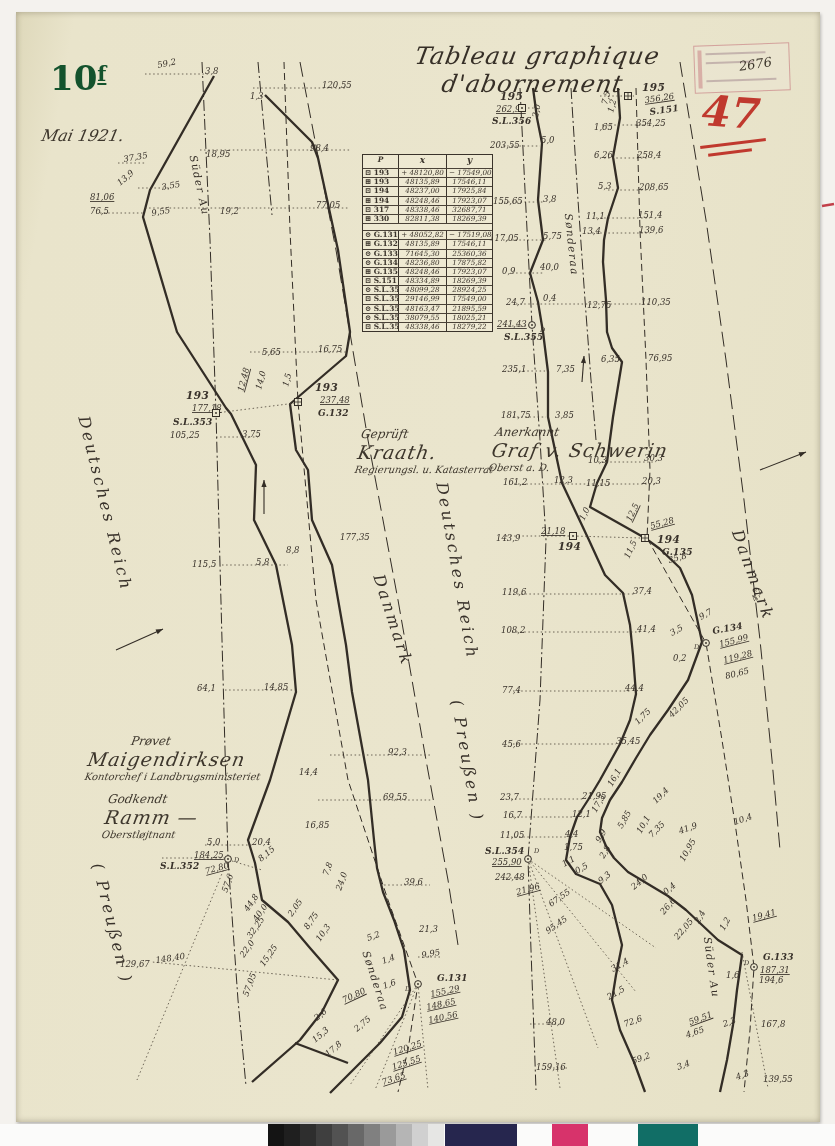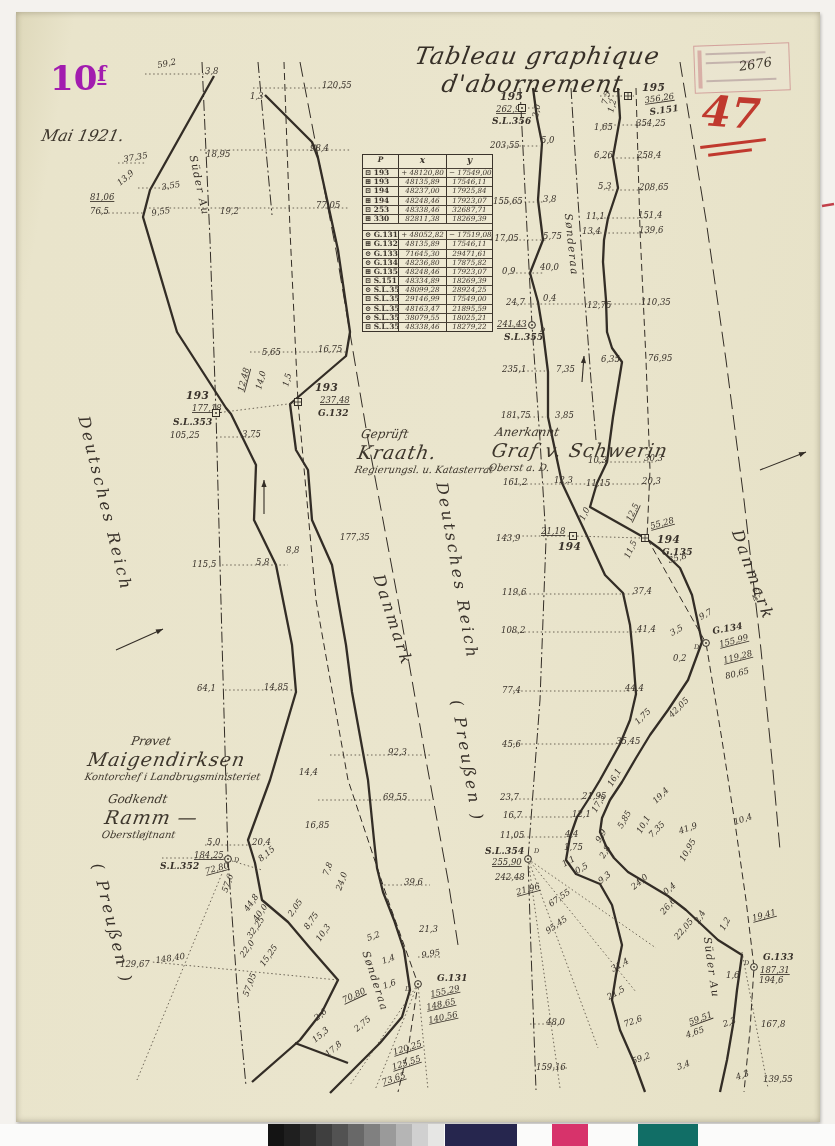--- a/index.html
+++ b/index.html
@@ -19,21 +19,21 @@
   text.lb{fill:#38312a;font-family:"DejaVu Serif",serif;font-style:italic;}
   .n{font-size:8.5px;}
   .nu{font-size:8.5px;text-decoration:underline;}
   .b{font-size:10.5px;font-weight:bold;font-style:normal;font-family:"DejaVu Sans",sans-serif;letter-spacing:.4px;}
   .pt{font-size:9px;font-weight:bold;font-style:normal;letter-spacing:.3px;}
   .tiny{font-size:6.5px;}
   .reg{font-size:16px;letter-spacing:3px;fill:#484034;text-anchor:middle;}
   .riv{font-size:10.5px;letter-spacing:1.5px;text-anchor:middle;}
   .sym{stroke:#332d26;fill:#eae5cd;stroke-width:1;}
   .overlay{position:absolute;}
-  #sheetno{left:50px;top:58px;font-size:34px;font-weight:bold;color:#a21caf;}
+  #sheetno{left:50px;top:58px;font-size:34px;font-weight:bold;color:#14532d;}
   #sheetno sup{font-size:21px;text-decoration:underline;vertical-align:9px;}
   #datemark{left:42px;top:126px;font-size:16px;font-style:italic;transform:skewX(-12deg);color:#3d362c;}
   #title{left:340px;top:42px;width:390px;text-align:center;font-size:24px;font-style:italic;
          letter-spacing:1px;transform:skewX(-10deg);color:#362f27;}
   #folio{left:702px;top:88px;font-size:42px;font-style:italic;color:#c0392e;transform:rotate(4deg);font-weight:bold;}
   .folio-line{position:absolute;background:#c0392e;height:2.5px;}
   #fl1{left:700px;top:142px;width:66px;transform:rotate(-7deg);}
   #fl2{left:708px;top:151px;width:44px;transform:rotate(-7deg);}
   #stamp{left:694px;top:44px;width:94px;height:46px;border:1.5px solid rgba(190,95,105,.5);
          transform:rotate(-2deg);background:rgba(240,230,225,.25);}
@@ -452,21 +452,21 @@
         <div class="tc c1">⊡ 194</div>
         <div class="tc c2">48237,00</div>
         <div class="tc c3">17925,84</div>
       </div>
       <div class="trow drow">
         <div class="tc c1">⊞ 194</div>
         <div class="tc c2">48248,46</div>
         <div class="tc c3">17923,07</div>
       </div>
       <div class="trow drow">
-        <div class="tc c1">⊡ 253</div>
+        <div class="tc c1">⊡ 317</div>
         <div class="tc c2">48338,46</div>
         <div class="tc c3">32687,71</div>
       </div>
       <div class="trow drow">
         <div class="tc c1">⊞ 330</div>
         <div class="tc c2">82811,38</div>
         <div class="tc c3">18269,39</div>
       </div>
       <div class="trow sep"></div>
       <div class="trow drow">
@@ -475,21 +475,21 @@
         <div class="tc c3">− 17519,08</div>
       </div>
       <div class="trow drow">
         <div class="tc c1">⊞ G.132</div>
         <div class="tc c2">48135,89</div>
         <div class="tc c3">17546,11</div>
       </div>
       <div class="trow drow">
         <div class="tc c1">⊙ G.133</div>
         <div class="tc c2">71645,30</div>
-        <div class="tc c3">29471,61</div>
+        <div class="tc c3">25360,36</div>
       </div>
       <div class="trow drow">
         <div class="tc c1">⊙ G.134</div>
         <div class="tc c2">48236,80</div>
         <div class="tc c3">17875,82</div>
       </div>
       <div class="trow drow">
         <div class="tc c1">⊞ G.135</div>
         <div class="tc c2">48248,46</div>
         <div class="tc c3">17923,07</div>

